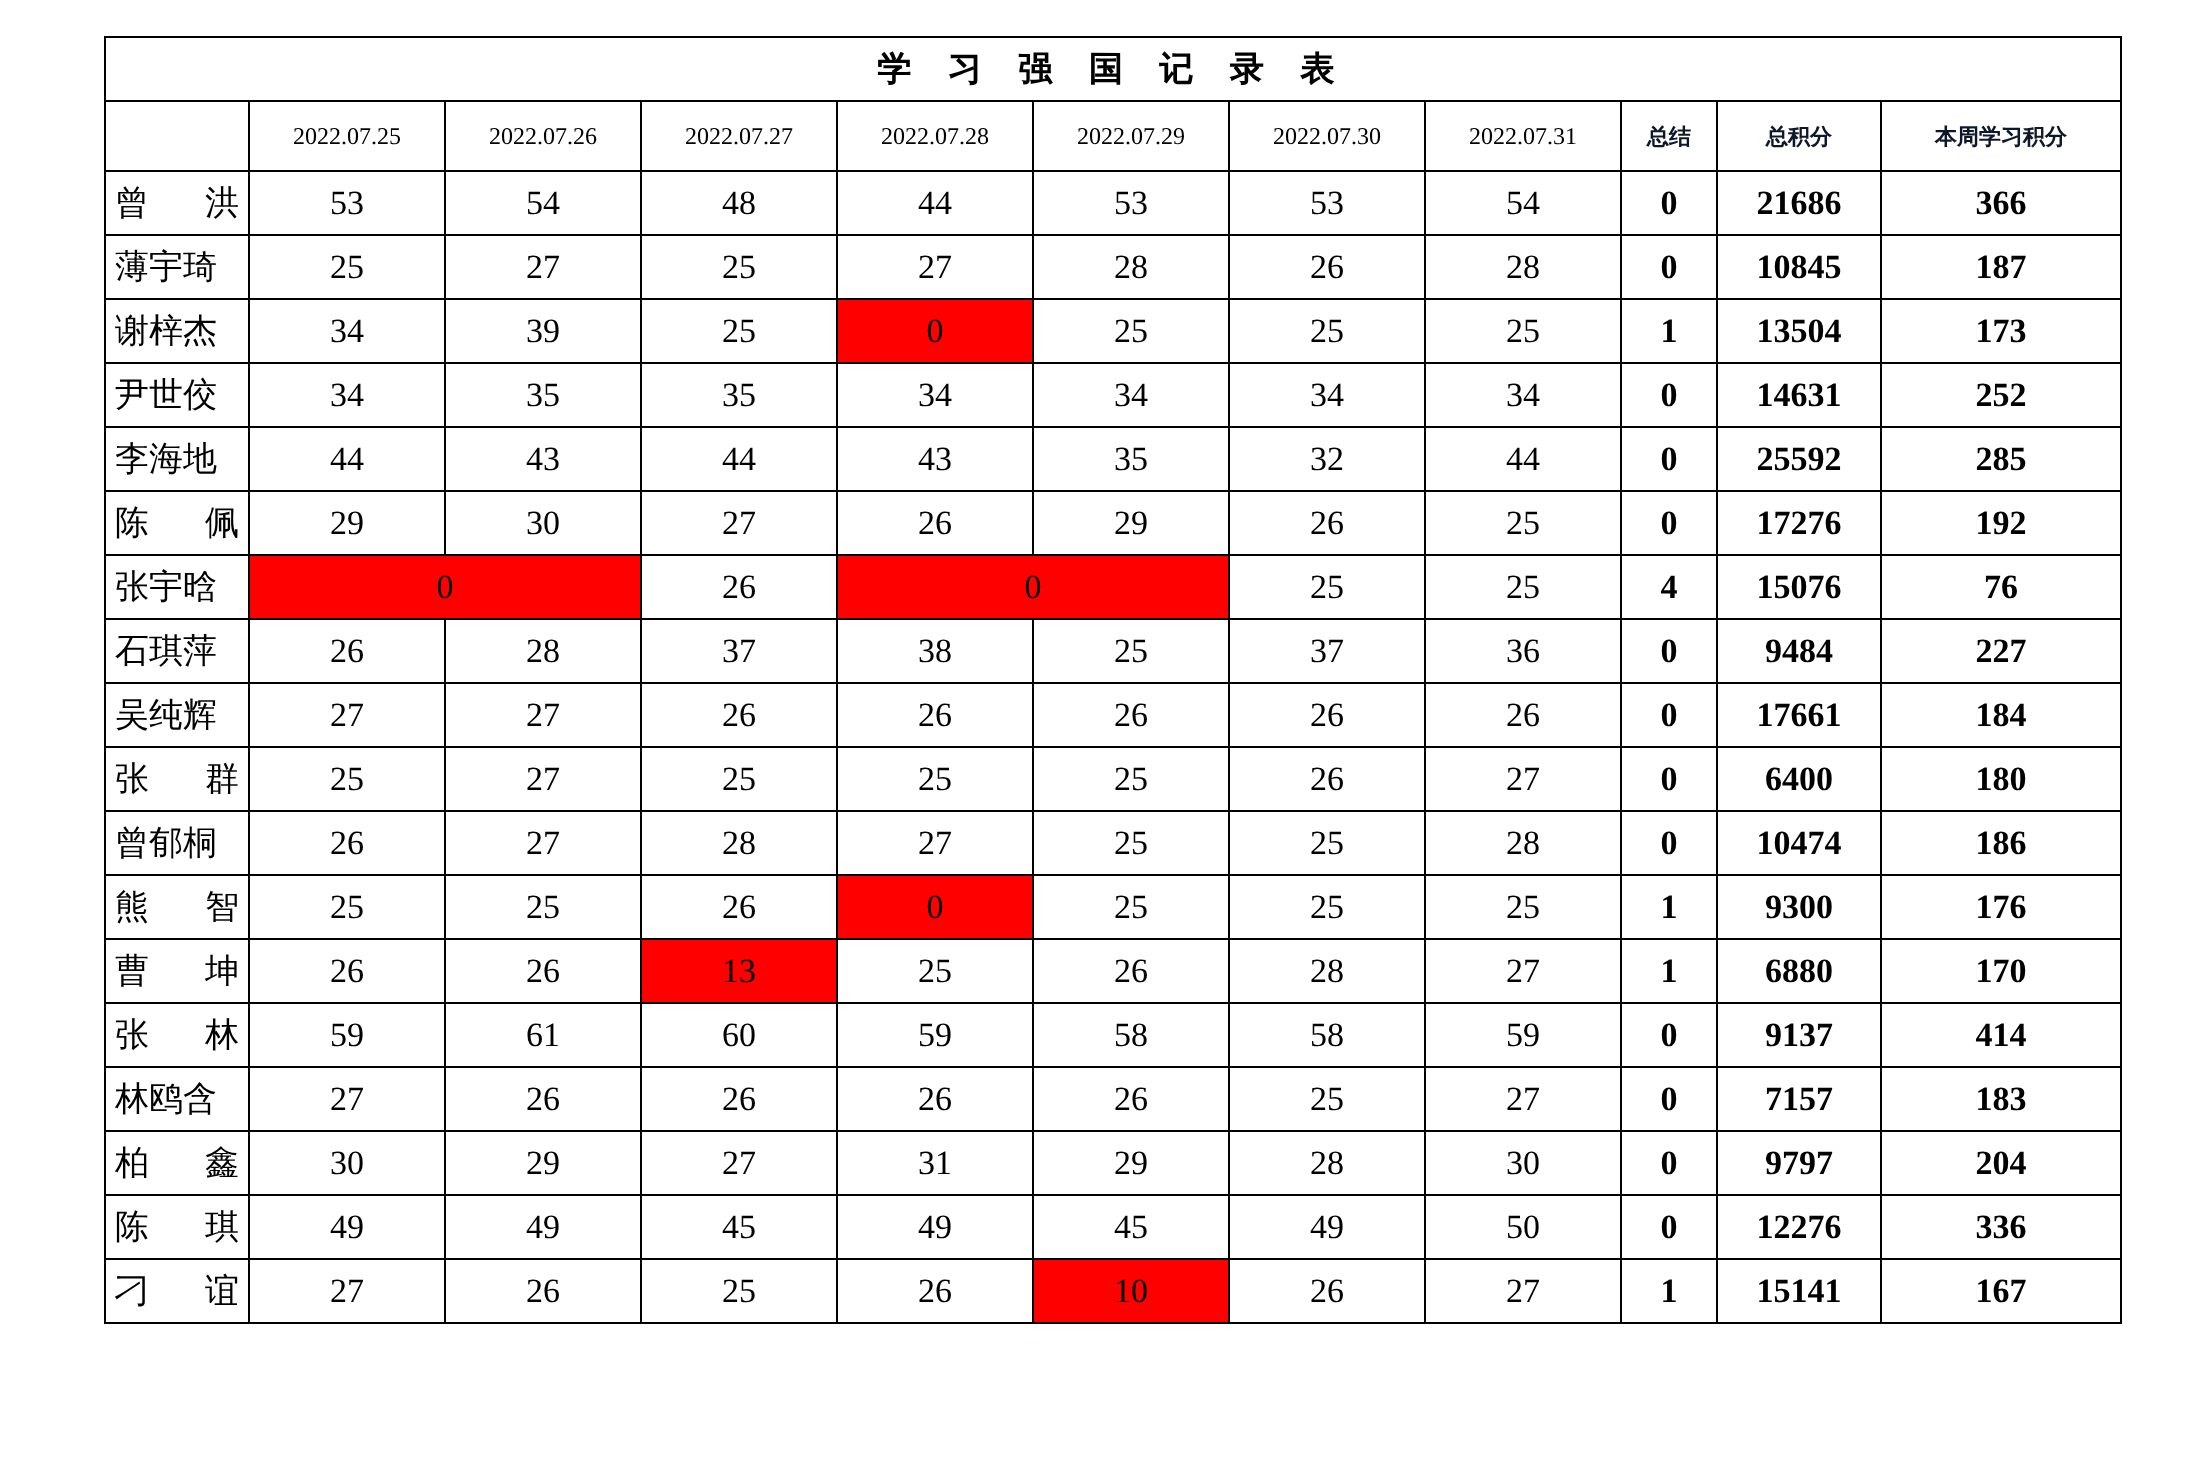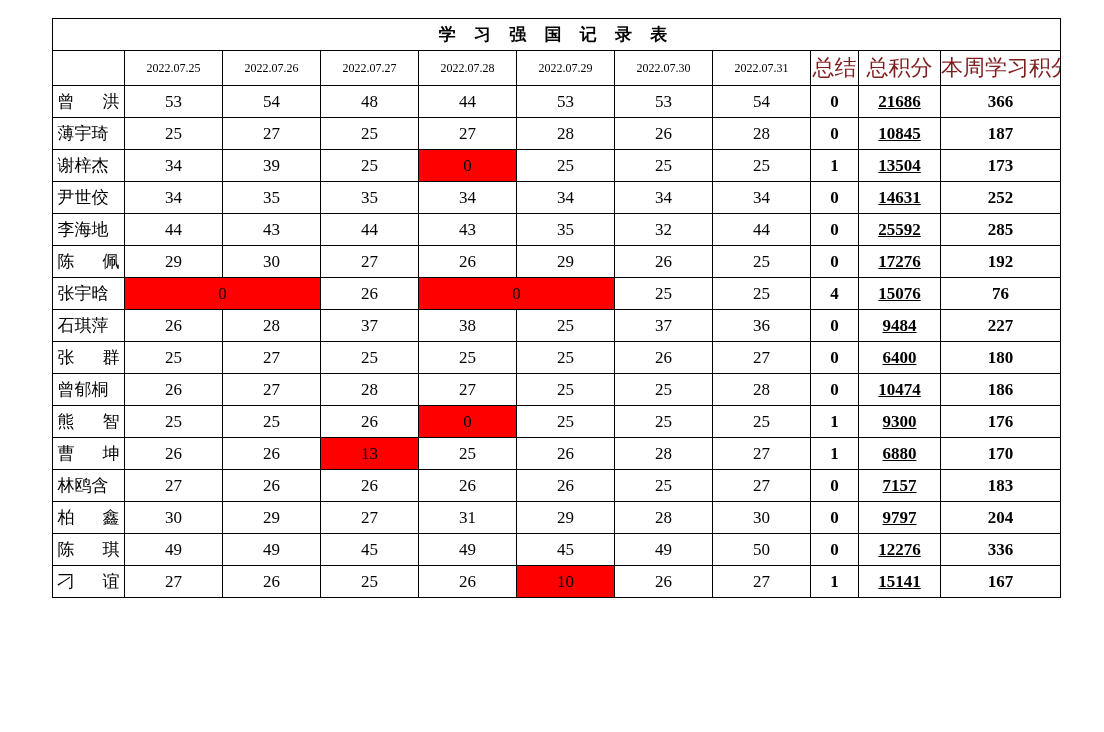--- a/index.html
+++ b/index.html
@@ -43,23 +43,23 @@
     letter-spacing: 7px;
     font-family: "Liberation Serif", "DejaVu Serif", serif;
   }
   
   tr.header-row td {
     height: 34px;
     font-size: 12px;
     font-weight: normal;
   }
   tr.header-row td.red-head {
-    color: #7f1d1d;
-    font-weight: normal;
-    font-size: 22px;
+    color: #0f172a;
+    font-weight: bold;
+    font-size: 11px;
   }
   
   td.name-cell {
     font-size: 17px;
     letter-spacing: 0px;
   }
   td.name-cell .nm {
     display: inline-block;
     width: 62px;
     text-align: justify;
@@ -81,21 +81,20 @@
   }
   td.sum-cell {
     color: #ff0000;
     font-weight: bold;
     font-size: 17px;
   }
   td.total-cell {
     color: #ff0000;
     font-weight: bold;
     font-size: 17px;
-    text-decoration: underline;
   }
   td.week-cell {
     color: #ff0000;
     font-weight: bold;
     font-size: 17px;
   }
   col.c-name  { width: 72px; }
   col.c-day   { width: 98px; }
   col.c-sum   { width: 48px; }
   col.c-total { width: 82px; }
@@ -232,20 +231,33 @@
           <td class="day-cell">37</td>
           <td class="day-cell">38</td>
           <td class="day-cell">25</td>
           <td class="day-cell">37</td>
           <td class="day-cell">36</td>
           <td class="sum-cell">0</td>
           <td class="total-cell">9484</td>
           <td class="week-cell">227</td>
         </tr>
         <tr>
+          <td class="name-cell"><span class="nm3">吴纯辉</span></td>
+          <td class="day-cell">27</td>
+          <td class="day-cell">27</td>
+          <td class="day-cell">26</td>
+          <td class="day-cell">26</td>
+          <td class="day-cell">26</td>
+          <td class="day-cell">26</td>
+          <td class="day-cell">26</td>
+          <td class="sum-cell">0</td>
+          <td class="total-cell">17661</td>
+          <td class="week-cell">184</td>
+        </tr>
+        <tr>
           <td class="name-cell"><span class="nm">张群</span></td>
           <td class="day-cell">25</td>
           <td class="day-cell">27</td>
           <td class="day-cell">25</td>
           <td class="day-cell">25</td>
           <td class="day-cell">25</td>
           <td class="day-cell">26</td>
           <td class="day-cell">27</td>
           <td class="sum-cell">0</td>
           <td class="total-cell">6400</td>
@@ -282,20 +294,33 @@
           <td class="day-cell">26</td>
           <td class="day-cell">26</td>
           <td class="day-cell zero">13</td>
           <td class="day-cell">25</td>
           <td class="day-cell">26</td>
           <td class="day-cell">28</td>
           <td class="day-cell">27</td>
           <td class="sum-cell">1</td>
           <td class="total-cell">6880</td>
           <td class="week-cell">170</td>
+        </tr>
+        <tr>
+          <td class="name-cell"><span class="nm">张林</span></td>
+          <td class="day-cell">59</td>
+          <td class="day-cell">61</td>
+          <td class="day-cell">60</td>
+          <td class="day-cell">59</td>
+          <td class="day-cell">58</td>
+          <td class="day-cell">58</td>
+          <td class="day-cell">59</td>
+          <td class="sum-cell">0</td>
+          <td class="total-cell">9137</td>
+          <td class="week-cell">414</td>
         </tr>
         <tr>
           <td class="name-cell"><span class="nm3">林鸥含</span></td>
           <td class="day-cell">27</td>
           <td class="day-cell">26</td>
           <td class="day-cell">26</td>
           <td class="day-cell">26</td>
           <td class="day-cell">26</td>
           <td class="day-cell">25</td>
           <td class="day-cell">27</td>

